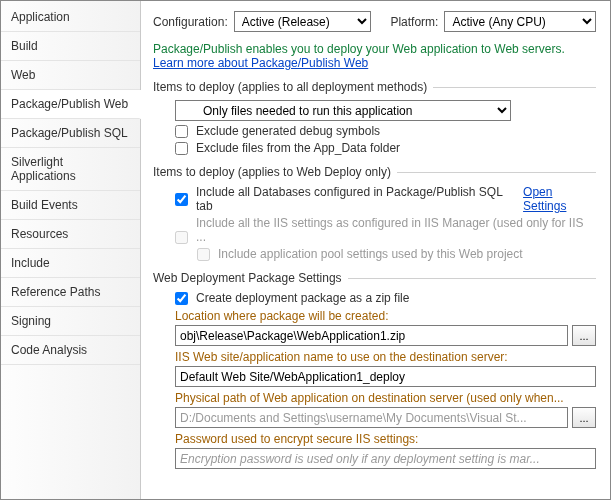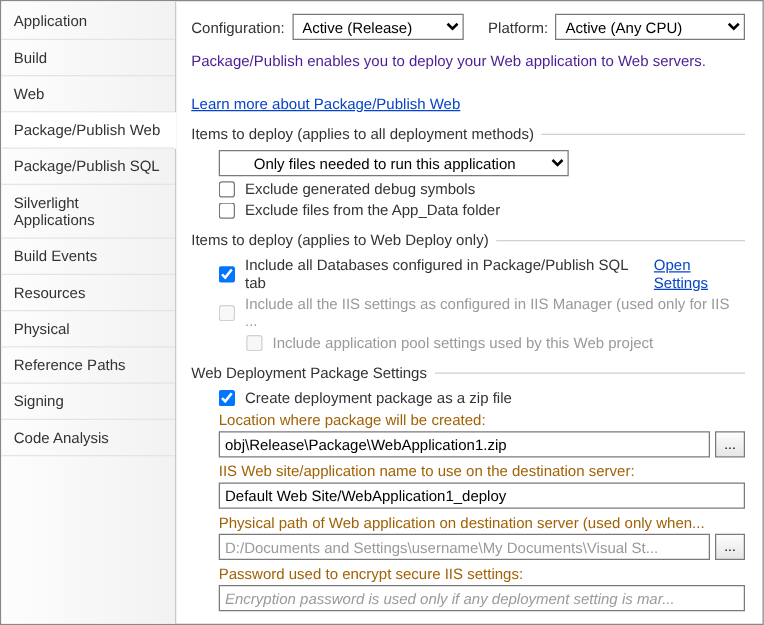--- a/index.html
+++ b/index.html
@@ -49,21 +49,21 @@
   select {
     font-family: inherit;
     font-size: 12px;
     height: 21px;
     border: 1px solid #7a7a7a;
     background: #fff;
     padding: 1px 3px;
   }
   .sel-config { width: 140px; }
   .sel-platform { width: 155px; }
-  .desc { margin-bottom: 20px; color: #4c1d95; }
+  .desc { margin-bottom: 0; color: #15803d; }
   .link { color: #0645c8; text-decoration: underline; cursor: pointer; }
   .section-hdr {
     margin-top: 10px;
     margin-bottom: 6px;
     color: #333;
     position: relative;
   }
   .section-hdr::after {
     content: "";
     position: absolute;
@@ -74,31 +74,31 @@
   }
   .section-hdr span {
     background: #fff;
     position: relative;
     z-index: 1;
     padding-right: 6px;
   }
   .indent { padding-left: 22px; }
   .field-row {
     display: flex;
-    align-items: center;
+    align-items: flex-end;
     gap: 4px;
     margin: 3px 0;
   }
   input[type="checkbox"] {
     width: 13px; height: 13px;
     margin-right: 4px;
   }
   .cb-label { cursor: default; }
   .disabled { color: #9a9a9a; }
-  .sel-items { width: 280px; padding-left: 23px; }
+  .sel-items { width: 336px; padding-left: 23px; }
   .text-field {
     display: flex;
     gap: 4px;
     margin: 2px 0 4px 0;
   }
   input[type="text"] {
     font-family: inherit;
     font-size: 12px;
     height: 21px;
     border: 1px solid #7a7a7a;
@@ -140,21 +140,21 @@
 
 <div class="sidebar">
   <div class="sidebar-item">Application</div>
   <div class="sidebar-item">Build</div>
   <div class="sidebar-item">Web</div>
   <div class="sidebar-item active">Package/Publish Web</div>
   <div class="sidebar-item">Package/Publish SQL</div>
   <div class="sidebar-item">Silverlight Applications</div>
   <div class="sidebar-item">Build Events</div>
   <div class="sidebar-item">Resources</div>
-  <div class="sidebar-item">Physical</div>
+  <div class="sidebar-item">Include</div>
   <div class="sidebar-item">Reference Paths</div>
   <div class="sidebar-item">Signing</div>
   <div class="sidebar-item">Code Analysis</div>
 </div>
 
 <div class="main">
 
   <div class="row-top">
     <span class="label">Configuration:</span>
     <select class="sel-config">

